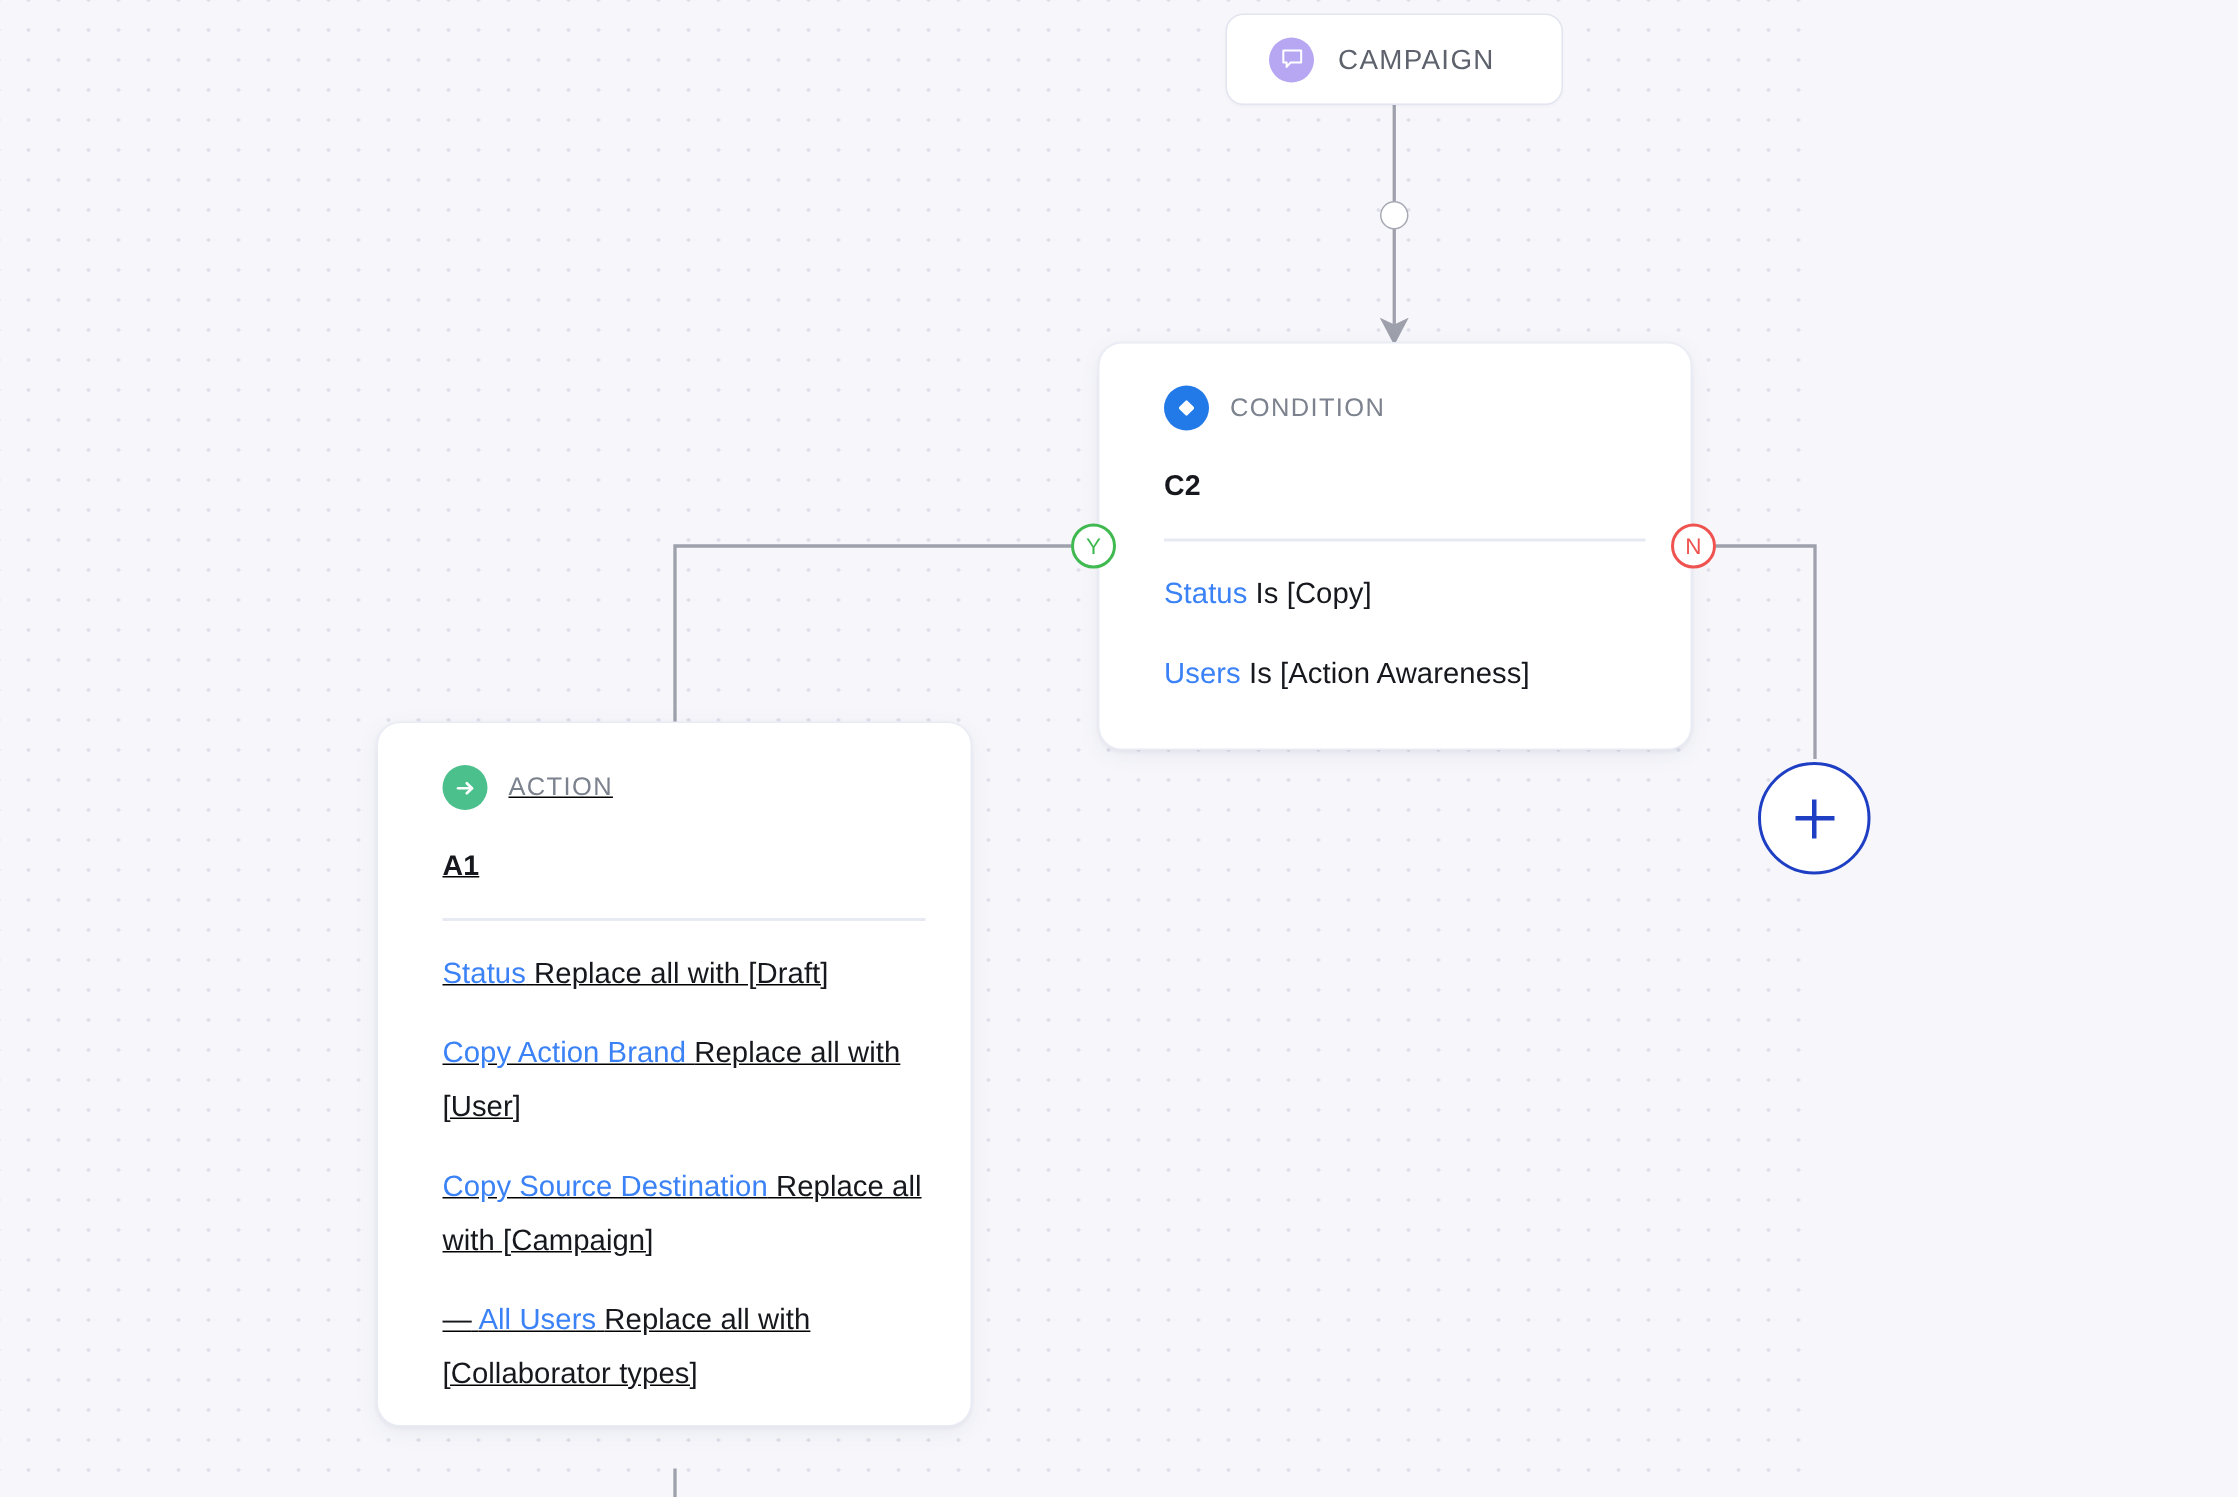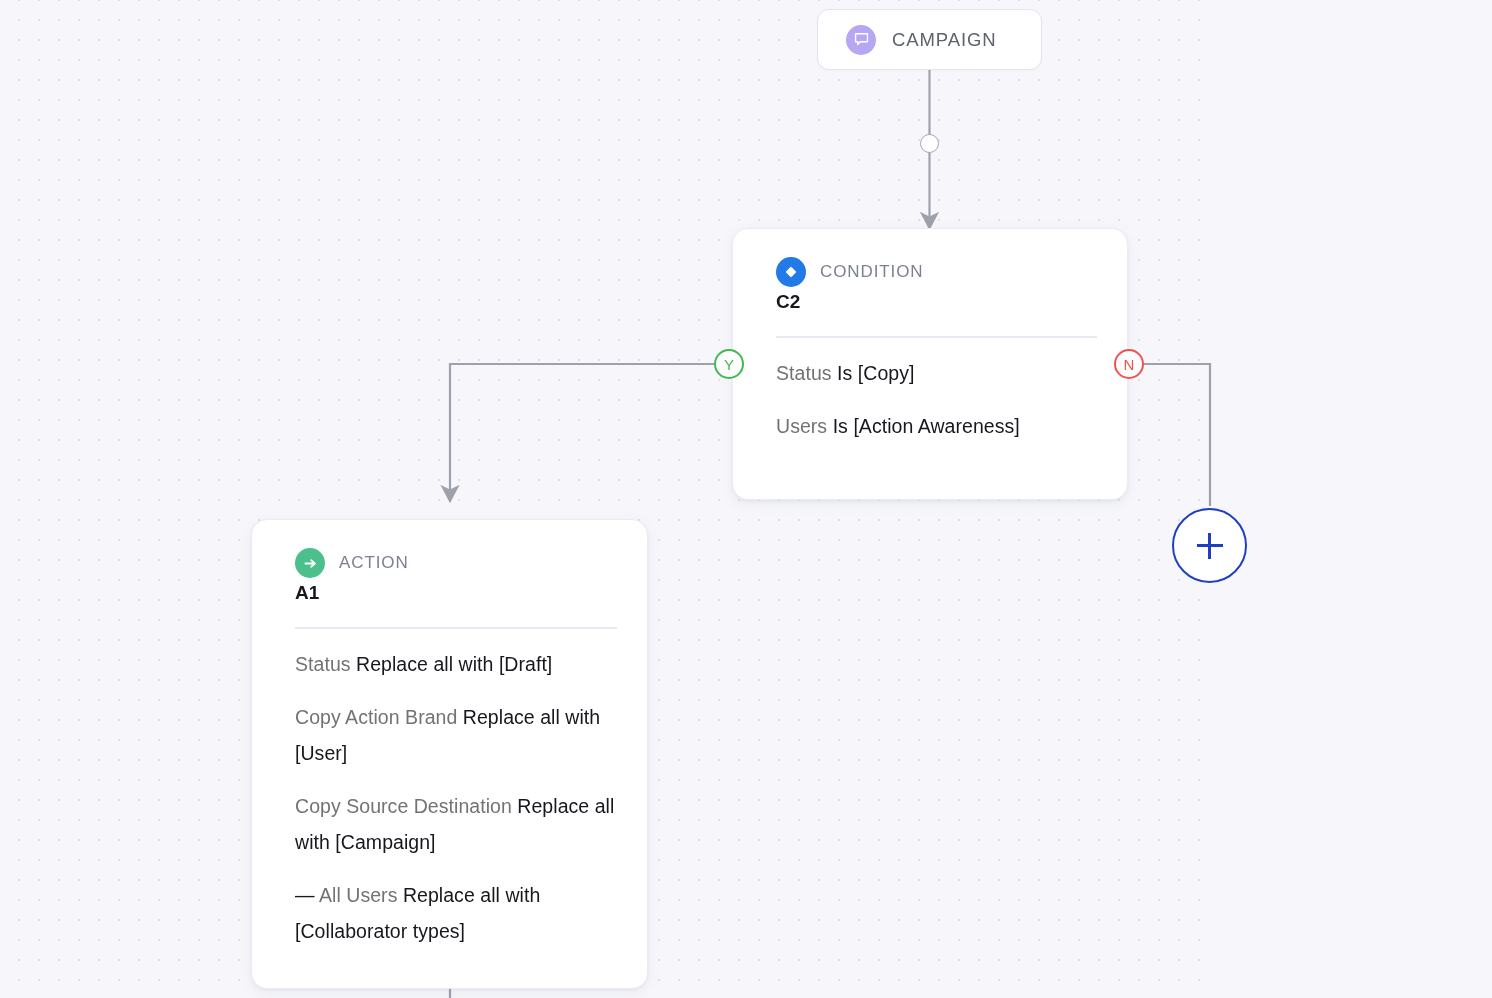--- a/index.html
+++ b/index.html
@@ -59,25 +59,26 @@
     left: 732px;
     top: 228px;
     width: 396px;
     height: 272px;
     border: 1px solid #eaecf5;
     box-shadow: 0 4px 14px rgba(45,52,100,0.07), 0 1px 3px rgba(45,52,100,0.05);
   }
 
   .action-card {
     left: 251px;
-    top: 519px;
+    top: 481px;
     width: 397px;
     height: 470px;
     border: 1px solid #eaecf5;
     box-shadow: 0 4px 14px rgba(45,52,100,0.07), 0 1px 3px rgba(45,52,100,0.05);
+    text-decoration: underline;
   }
 
   .card-body {
     padding: 28px 30px 0 43px;
   }
 
   
   .node-head {
     display: flex;
     align-items: center;
@@ -88,21 +89,21 @@
     font-size: 17px;
     letter-spacing: 0.9px;
     color: #7c828e;
     font-weight: 400;
   }
 
   .node-title {
     font-size: 19px;
     font-weight: bold;
     color: #16181d;
-    margin-top: 4px;
+    margin-top: 27px;
     letter-spacing: 0.1px;
   }
 
   .divider {
     height: 2px;
     background: #e8eaf3;
     margin-top: 23px;
   }
 
   .fields {
@@ -111,21 +112,21 @@
 
   .field-row {
     font-size: 19.5px;
     line-height: 36px;
     color: #16181d;
     margin-top: 17px;
     letter-spacing: 0.05px;
   }
 
   .field-label {
-    color: #737373;
+    color: #3b82f6;
   }
 
   .field-value {
     color: #16181d;
   }
 
   .dash {
     color: #16181d;
   }
 

